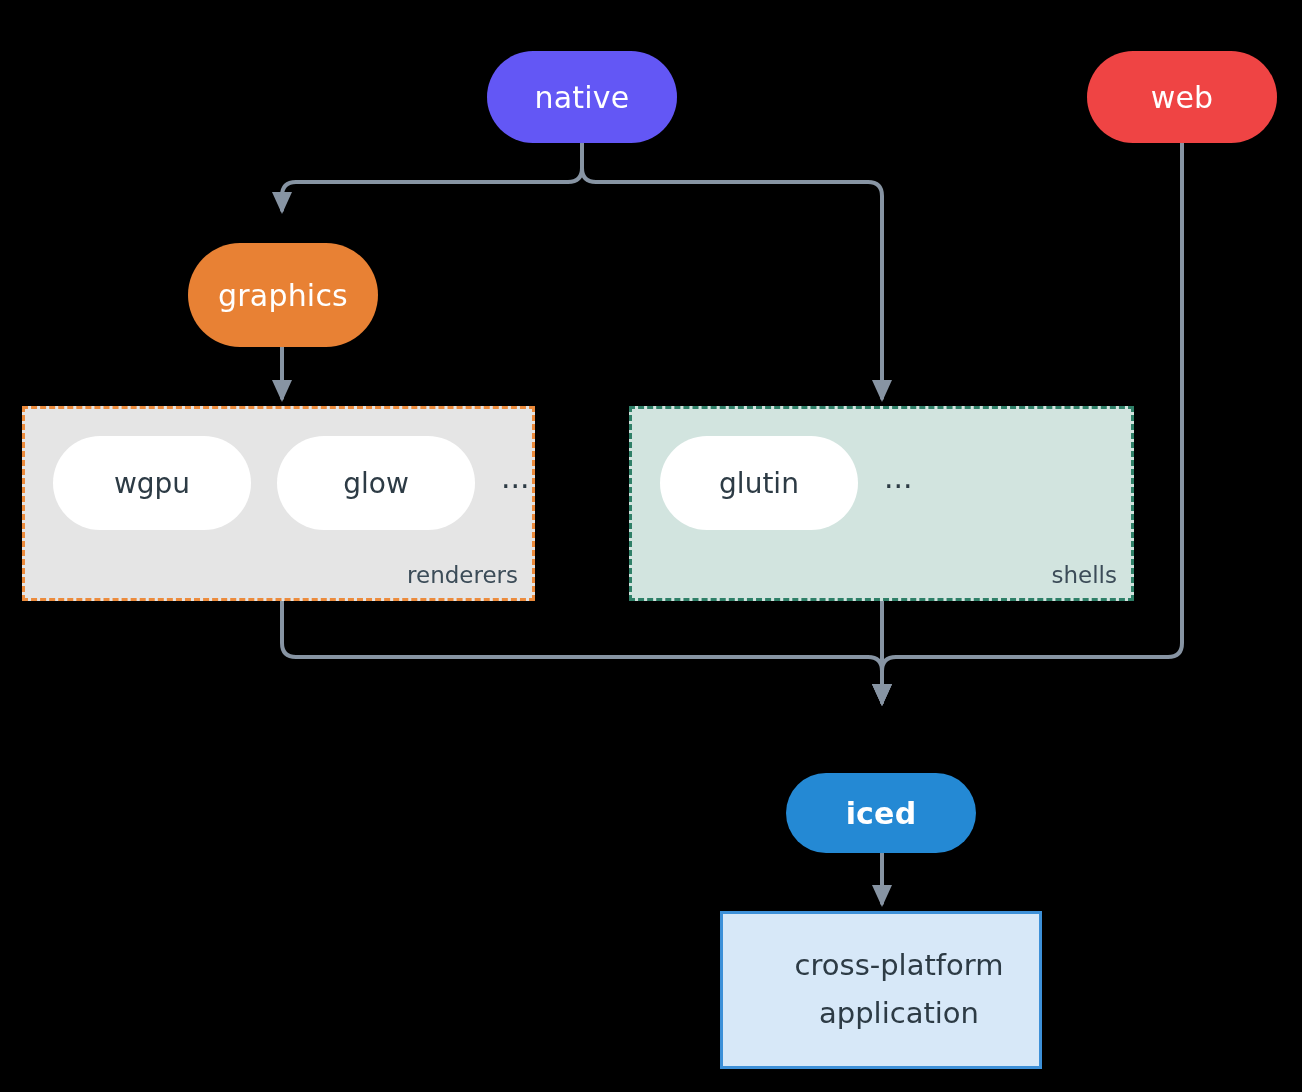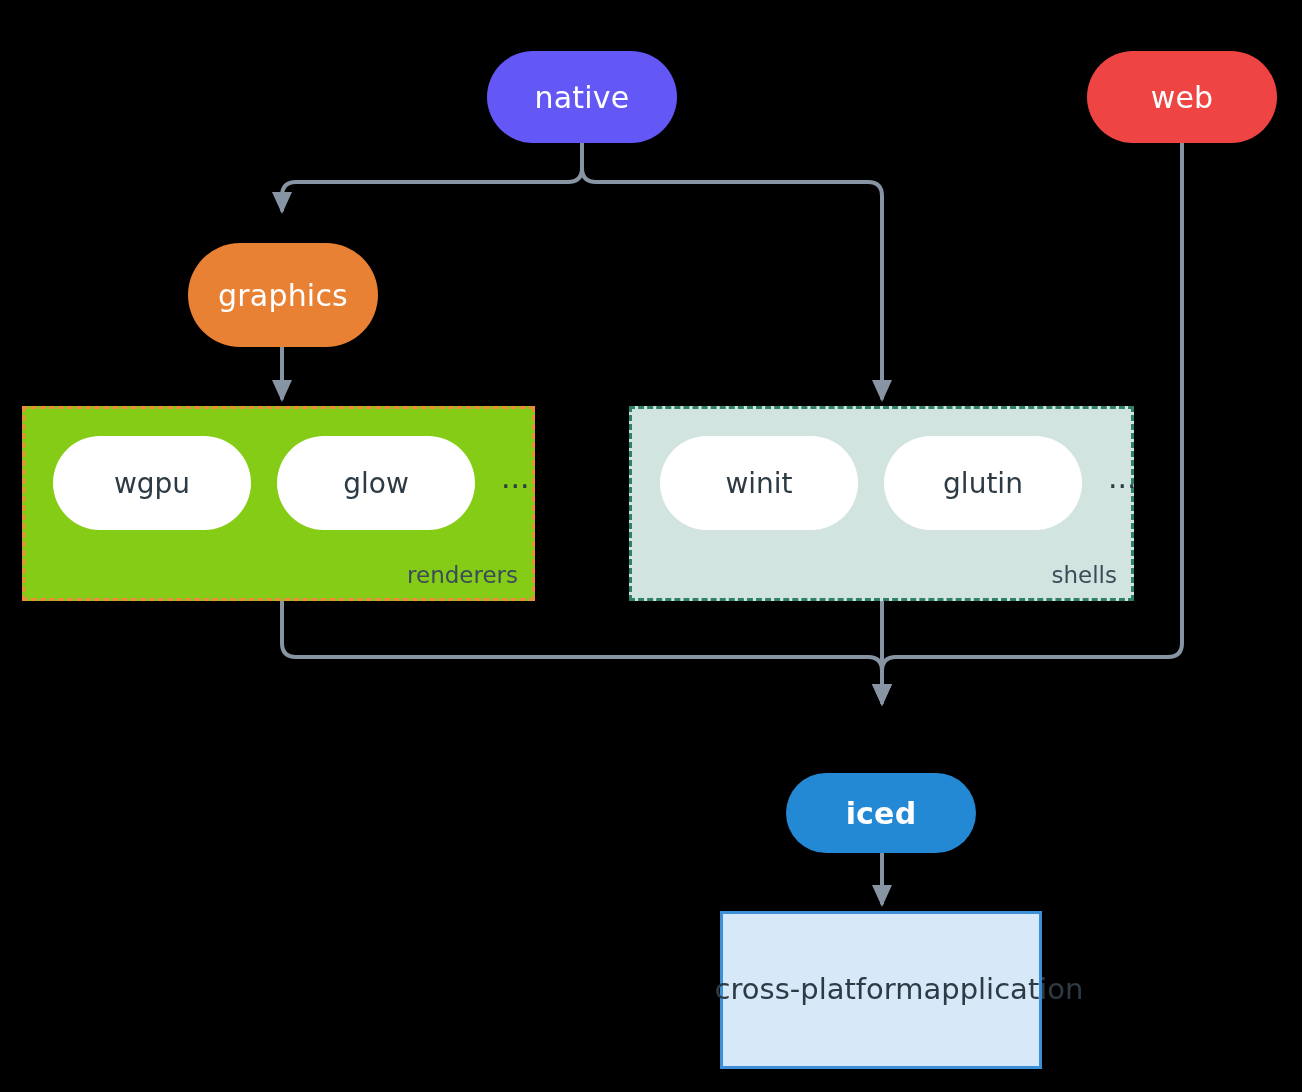--- a/index.html
+++ b/index.html
@@ -112,21 +112,21 @@
     white-space: nowrap;
   }
 
   
   .node-rect {
     position: absolute;
     box-sizing: border-box;
     left: 720px;  top: 911px;
     width: 322px; height: 158px;
     display: flex;
-    flex-direction: row;
+    flex-direction: column;
     align-items: center;
     justify-content: center;
     border-width: 3px;
     border-style: solid;
     font-size: 29px;
     line-height: 1.65;
     z-index: 4;
     padding-left: 36px;
   }
   .node-rect span { white-space: nowrap; }
@@ -167,39 +167,36 @@
   </div>
 
   <div class="node-pill node-web" style="background:#ef4444;">
     <span>web</span>
   </div>
 
   <div class="node-pill node-graphics" style="background:#e88134;">
     <span>graphics</span>
   </div>
 
-  <div class="group-box group-renderers" style="background:#84cc16; border-color:#ec8b3c;">
+  <div class="group-box group-renderers" style="background:#e5e5e5; border-color:#ec8b3c;">
     <div class="group-items">
       <div class="item-pill">
         <span>wgpu</span>
       </div>
       <div class="item-pill">
         <span>glow</span>
       </div>
       <div class="item-ellipsis">...</div>
     </div>
     <div class="group-label">renderers</div>
   </div>
 
   <div class="group-box group-shells" style="background:#d2e4df; border-color:#2f8068;">
     <div class="group-items">
       <div class="item-pill">
-        <span>winit</span>
-      </div>
-      <div class="item-pill">
         <span>glutin</span>
       </div>
       <div class="item-ellipsis">...</div>
     </div>
     <div class="group-label">shells</div>
   </div>
 
   <div class="node-pill node-iced" style="background:#2489d4;">
     <span>iced</span>
   </div>

